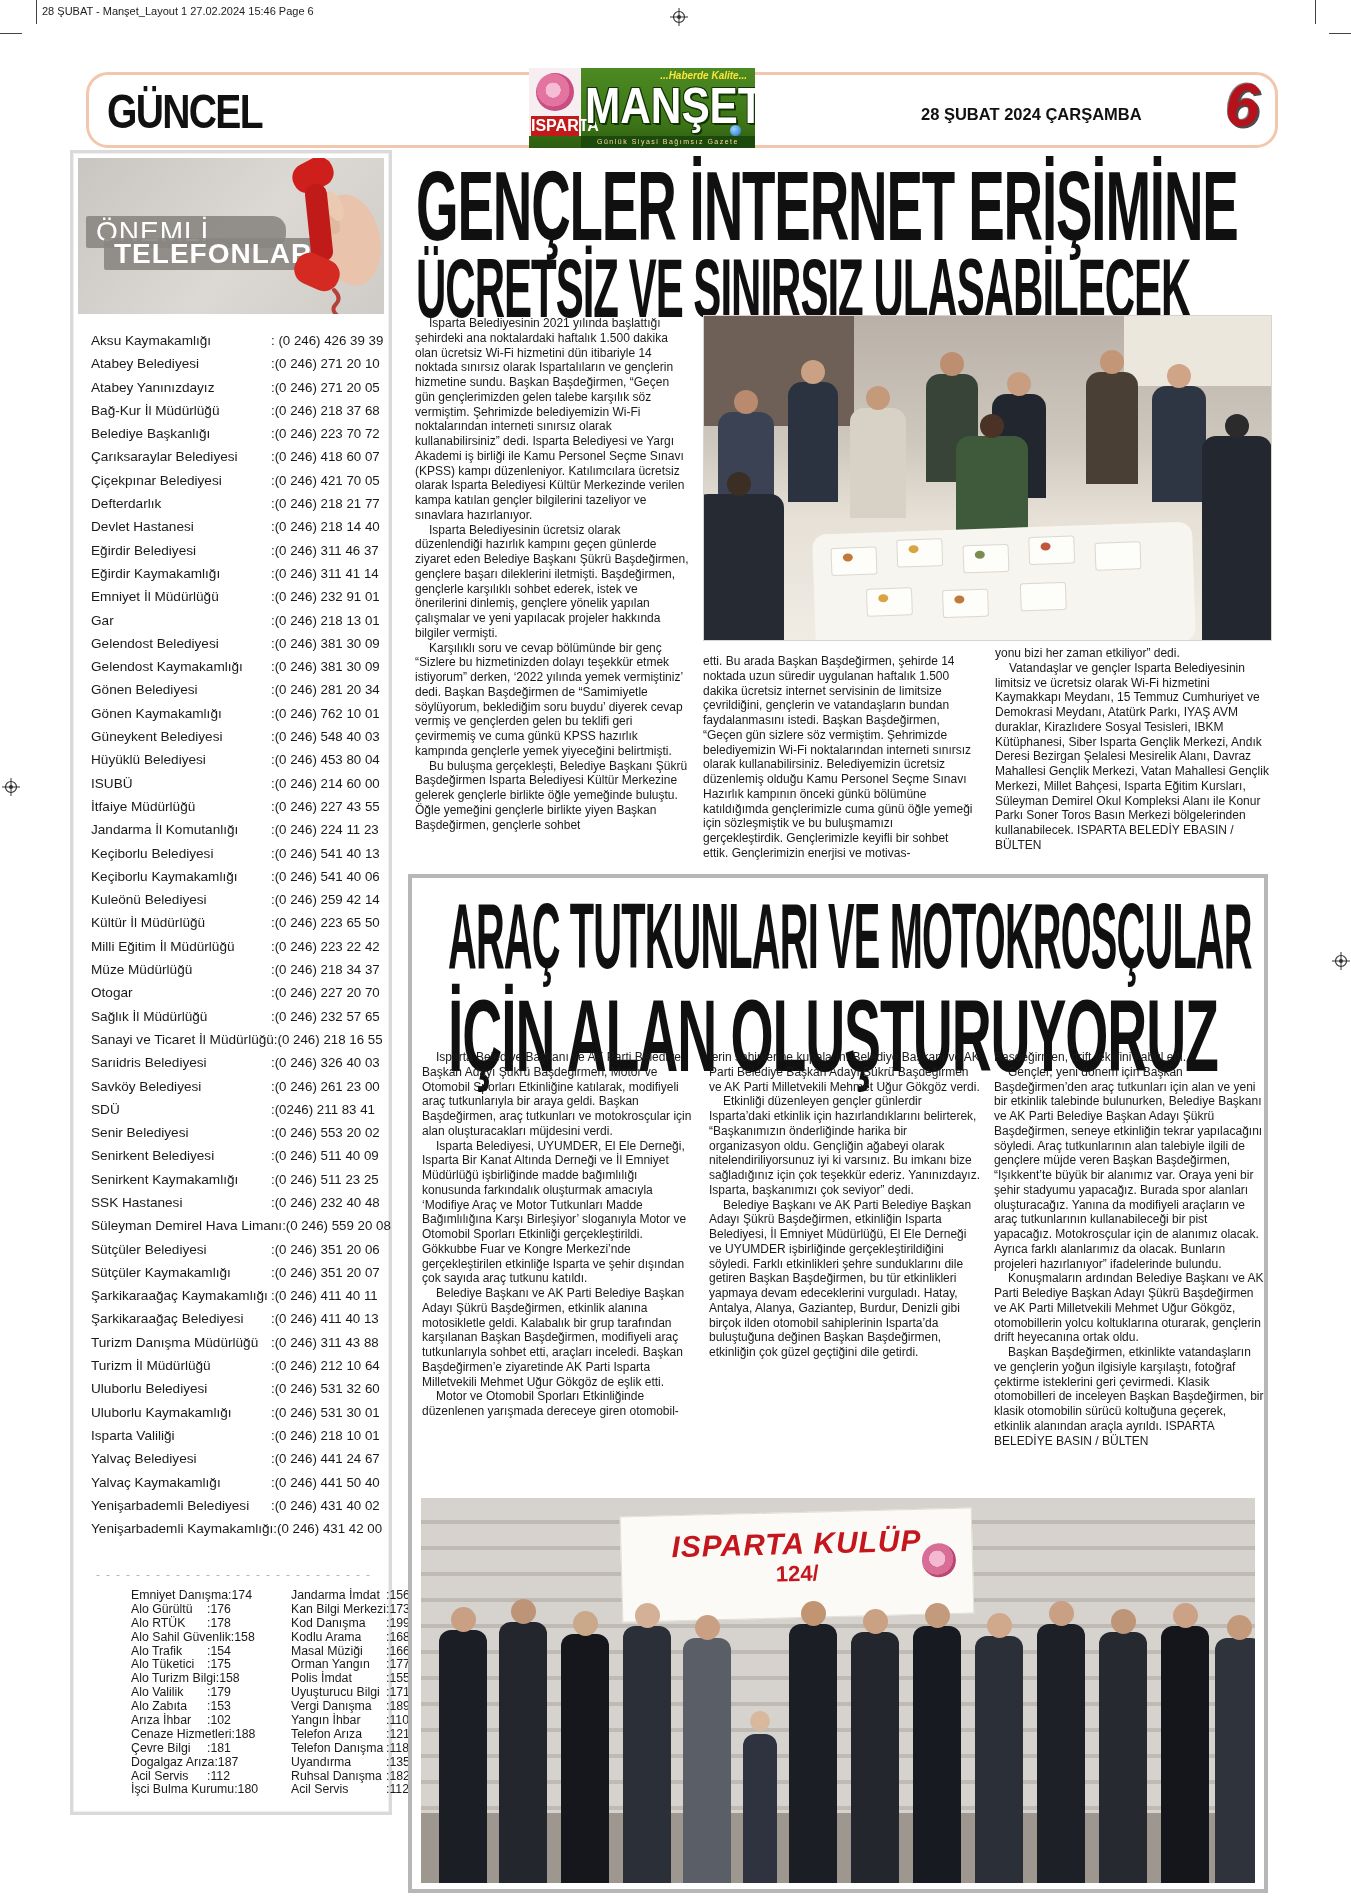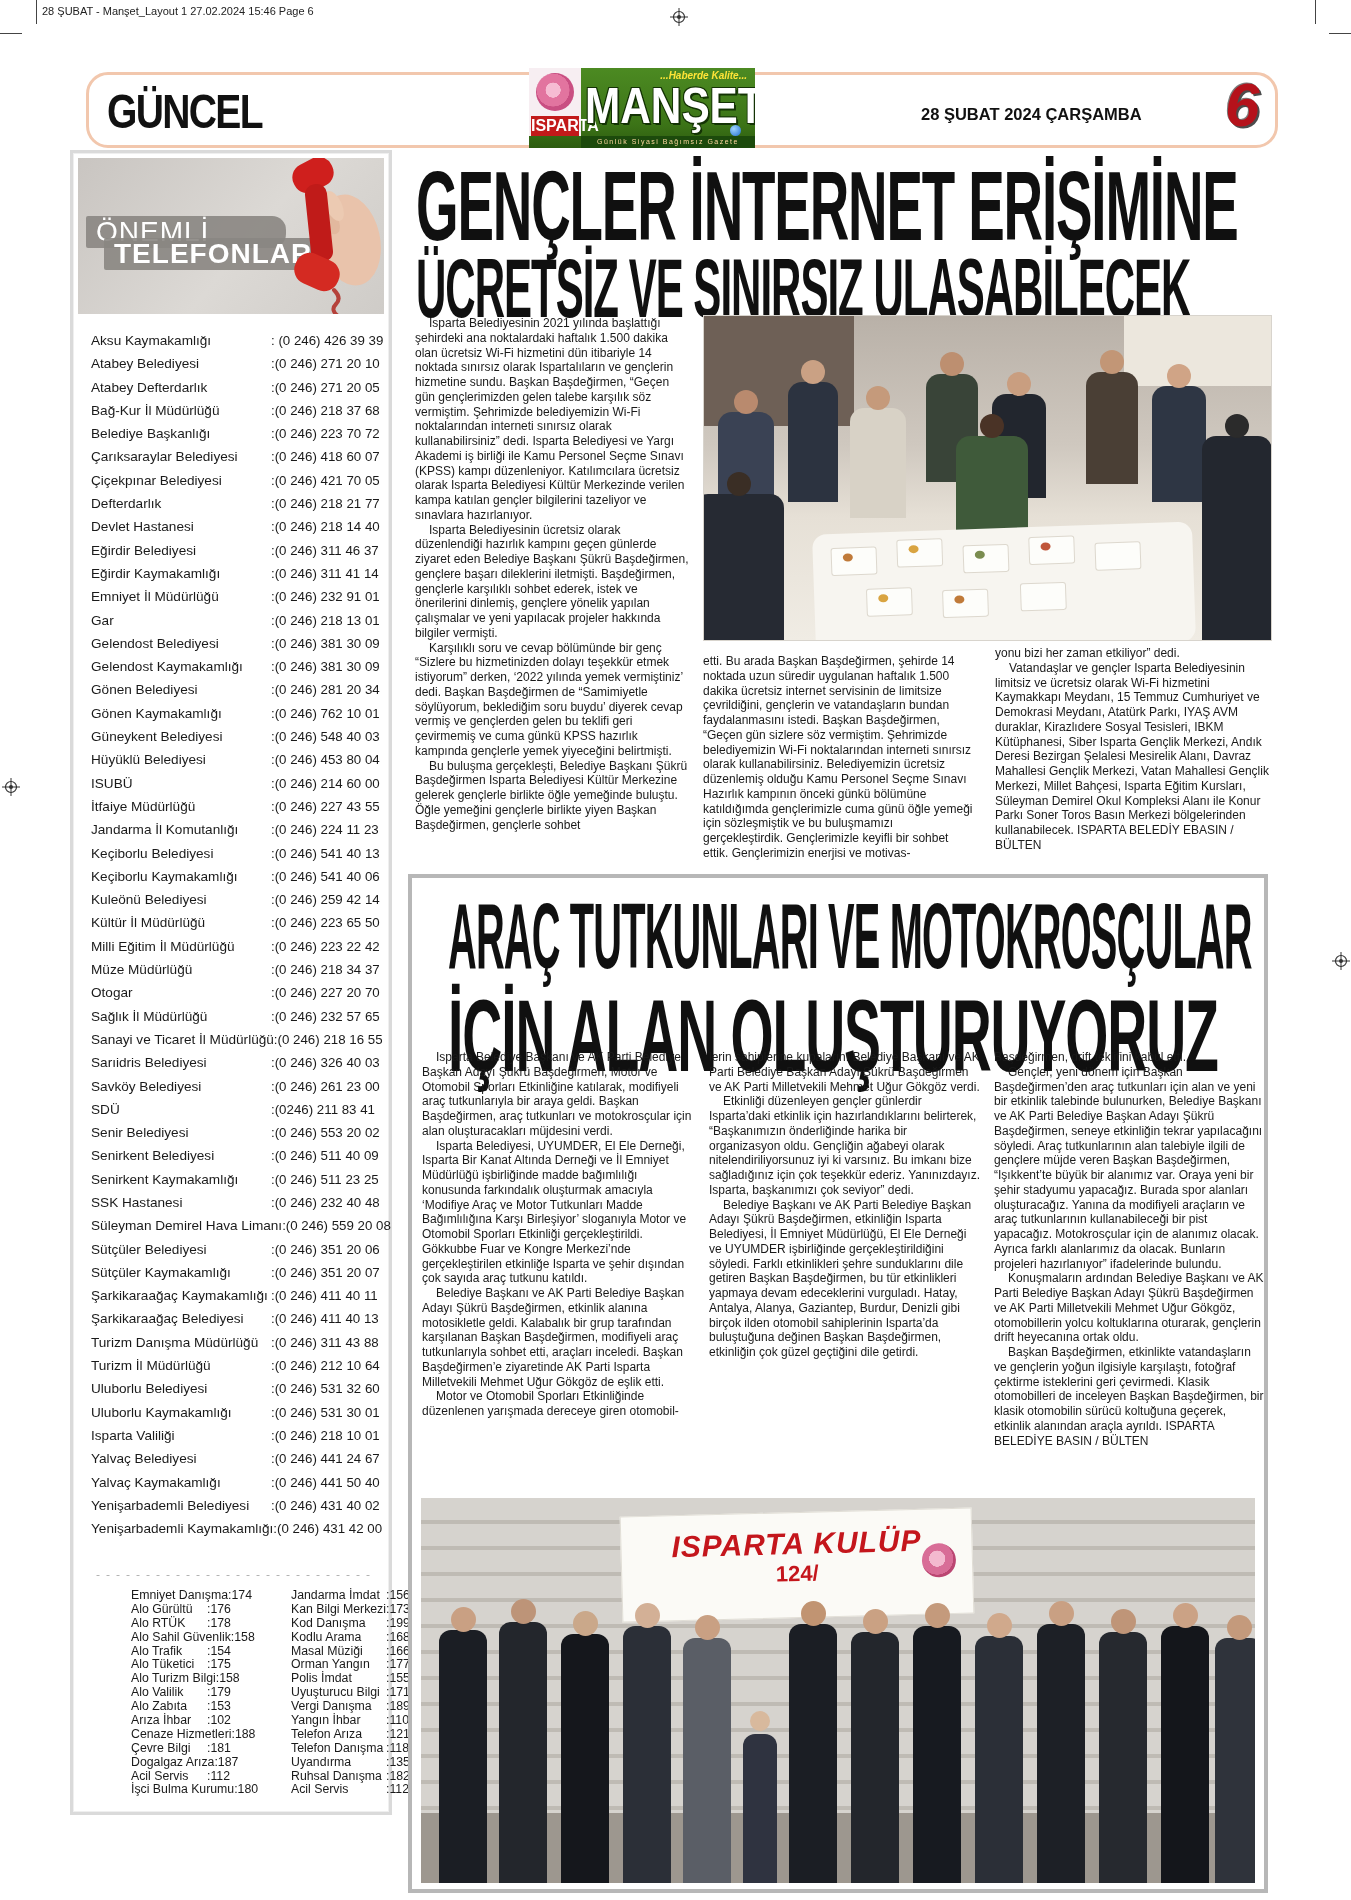--- a/index.html
+++ b/index.html
@@ -185,21 +185,21 @@
     <div class="phone-list">
         <div class="prow">
           <span class="pn">Aksu Kaymakamlığı</span>
           <span class="pv">: (0 246) 426 39 39</span>
         </div>
         <div class="prow">
           <span class="pn">Atabey Belediyesi</span>
           <span class="pv">:(0 246) 271 20 10</span>
         </div>
         <div class="prow">
-          <span class="pn">Atabey Defterdarlık</span>
+          <span class="pn">Atabey Yanınızdayız</span>
           <span class="pv">:(0 246) 271 20 05</span>
         </div>
         <div class="prow">
           <span class="pn">Bağ-Kur İl Müdürlüğü</span>
           <span class="pv">:(0 246) 218 37 68</span>
         </div>
         <div class="prow">
           <span class="pn">Belediye Başkanlığı</span>
           <span class="pv">:(0 246) 223 70 72</span>
         </div>

